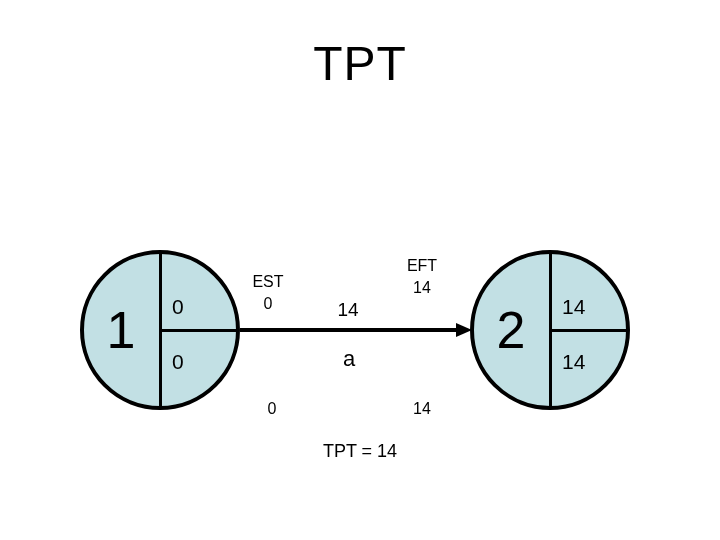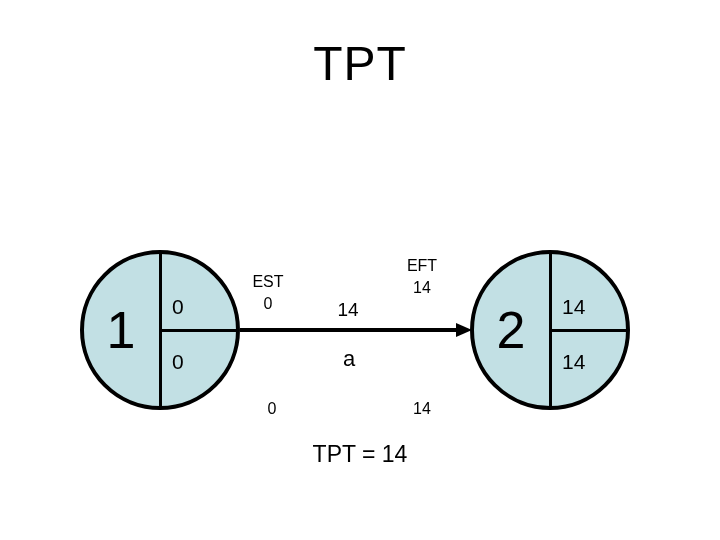--- a/index.html
+++ b/index.html
@@ -102,21 +102,21 @@
   .edge-name {
     position: absolute;
     left: 332px; top: 348px; width: 34px;
     text-align: center;
     font-size: 22px; line-height: 22px;
   }
   .slide-footer {
     position: absolute;
     left: 0; top: 442px; width: 100%;
     text-align: center;
-    font-size: 23px;
+    font-size: 18px;
     line-height: 1.1;
   }
 </style>
 </head>
 <body>
 
 <div class="slide">
 
   <div class="slide-title">TPT</div>
 

